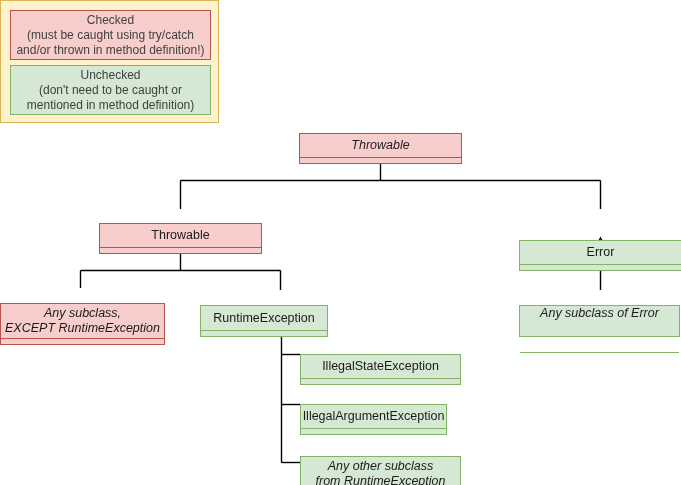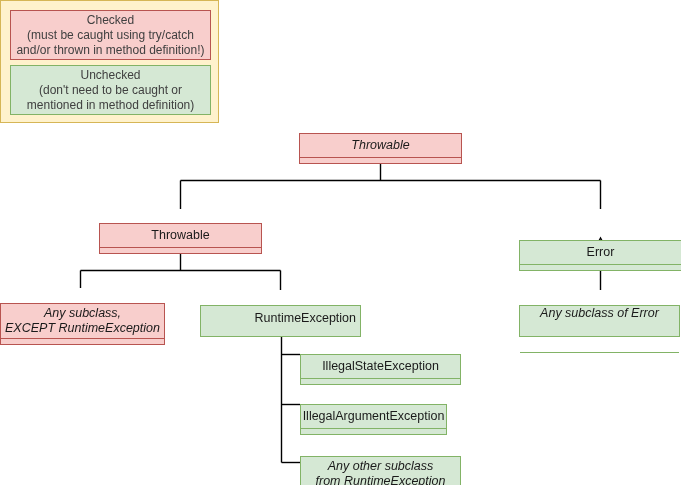--- a/index.html
+++ b/index.html
@@ -155,21 +155,21 @@
     <div class="uml-title">Error</div>
     <div class="uml-divider"></div>
   </div>
 
   <div class="uml-box italic" style="left:0px; top:288px; width:165px; height:42px;">
     <div class="uml-title">Any subclass,
 EXCEPT RuntimeException</div>
     <div class="uml-divider"></div>
   </div>
 
-  <div class="uml-box green" style="left:200px; top:290px; width:161px; height:32px;align-items:flex-end;">
+  <div class="uml-box green" style="left:200px; top:290px; width:128px; height:32px;">
     <div class="uml-title">RuntimeException</div>
     <div class="uml-divider"></div>
   </div>
 
   <div class="uml-box green italic" style="left:519px; top:290px; width:161px; height:32px;gap:31px;">
     <div class="uml-title">Any subclass of Error</div>
     <div class="uml-divider"></div>
   </div>
 
   <div class="uml-box green" style="left:300px; top:339px; width:161px; height:31px;">

